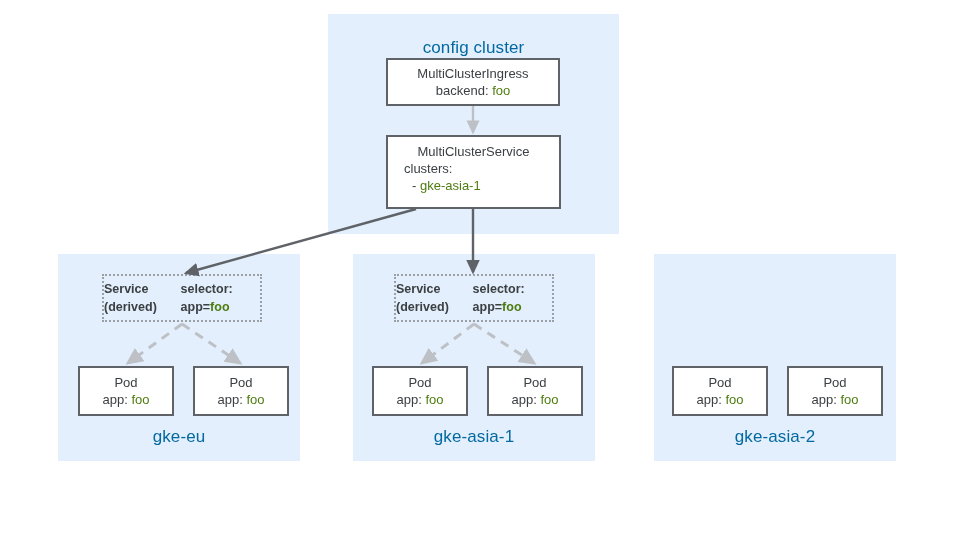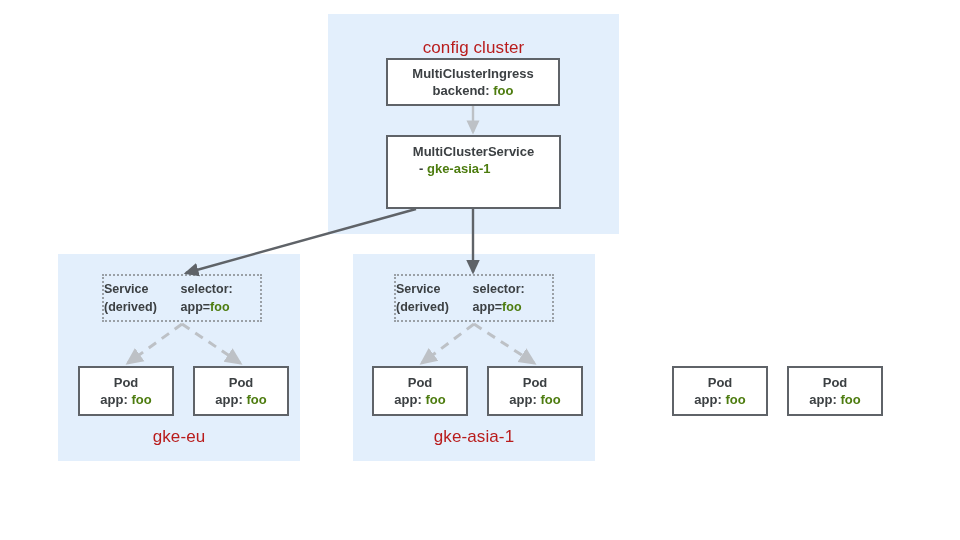--- a/index.html
+++ b/index.html
@@ -20,39 +20,39 @@
   .panel {
     position: absolute;
     background: #e3effc;
     box-sizing: border-box;
   }
   .panel-title {
     position: absolute;
     left: 0;
     width: 100%;
     text-align: center;
-    color: #b91c1c;
+    color: #0369a1;
     font-size: 17px;
     letter-spacing: 0.1px;
     white-space: nowrap;
   }
 
   
   .box {
     position: absolute;
     box-sizing: border-box;
     background: #ffffff;
     border: 2px solid #5f6368;
     display: flex;
     flex-direction: column;
     align-items: center;
     justify-content: center;
     color: #3c4043;
     font-size: 13px;
-    font-weight: bold;
+    font-weight: normal;
     line-height: 17px;
   }
   .box .line { white-space: nowrap; }
 
   
   .dotted-box {
     position: absolute;
     box-sizing: border-box;
     background: transparent;
     border: 2px dotted #9aa0a6;
@@ -63,21 +63,21 @@
     color: #3c4043;
     font-size: 12.5px;
     font-weight: bold;
     line-height: 18px;
   }
 
   
   .mcs-inner {
     width: 100%;
     box-sizing: border-box;
-    padding: 0 23px;
+    padding: 0 16px;
     text-align: left;
   }
   .mcs-head {
     text-align: center;
     white-space: nowrap;
   }
   .mcs-line { white-space: nowrap; }
   .mcs-indent { padding-left: 8px; }
 
   .blue { color: #4d7c0f; }
@@ -105,20 +105,21 @@
     <div class="line">MultiClusterIngress</div>
     <div class="line">
       <span>backend:</span>
       <span class="blue">foo</span>
     </div>
   </div>
 
   <div class="box" style="left:386px; top:135px; width:175px; height:74px; justify-content:flex-start;">
     <div class="mcs-inner">
       <div class="mcs-head" style="margin-top:6px;">MultiClusterService</div>
+      <div class="mcs-line">clusters:</div>
       <div class="mcs-line mcs-indent">
         <span>-</span>
         <span class="blue">gke-asia-1</span>
       </div>
     </div>
   </div>
 
   <div class="panel" style="left:58px; top:254px; width:242px; height:207px;">
     <div class="panel-title" style="top:173px;">gke-eu</div>
   </div>
@@ -166,20 +167,23 @@
   </div>
 
   <div class="box" style="left:487px; top:366px; width:96px; height:50px;">
     <div class="line">Pod</div>
     <div class="line">
       <span>app:</span>
       <span class="blue">foo</span>
     </div>
   </div>
 
+  <div class="panel" style="left:654px; top:254px; width:242px; height:207px;">
+    <div class="panel-title" style="top:173px;">gke-asia-2</div>
+  </div>
 
   <div class="box" style="left:672px; top:366px; width:96px; height:50px;">
     <div class="line">Pod</div>
     <div class="line">
       <span>app:</span>
       <span class="blue">foo</span>
     </div>
   </div>
 
   <div class="box" style="left:787px; top:366px; width:96px; height:50px;">

